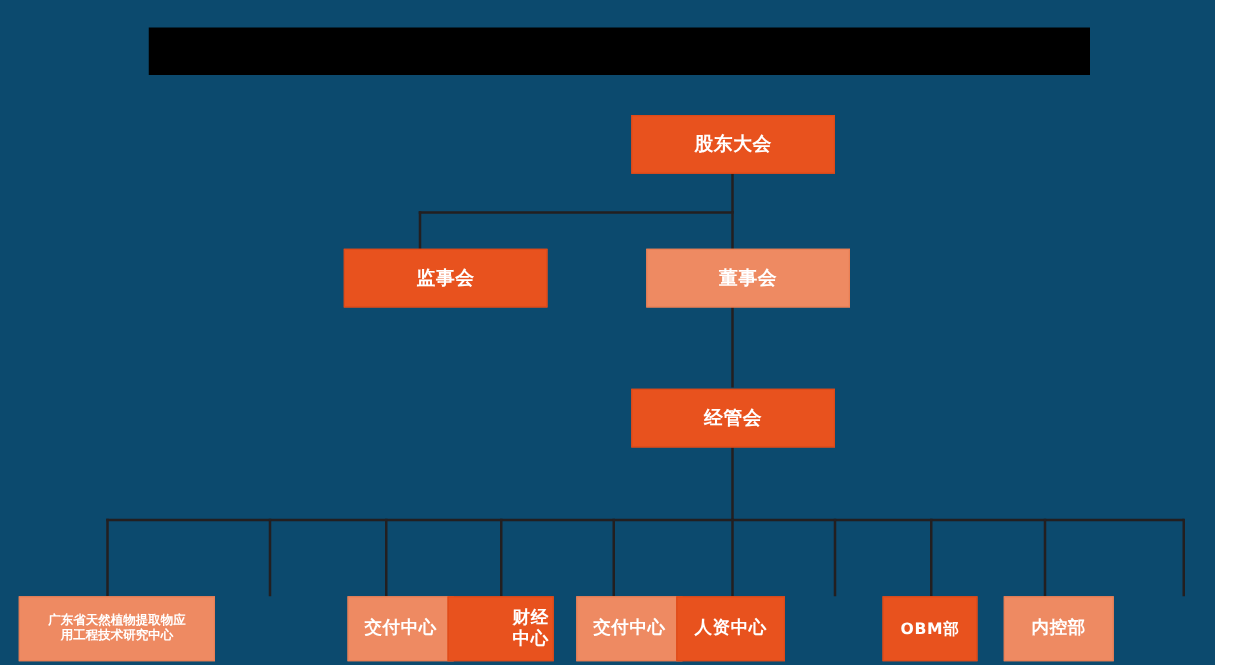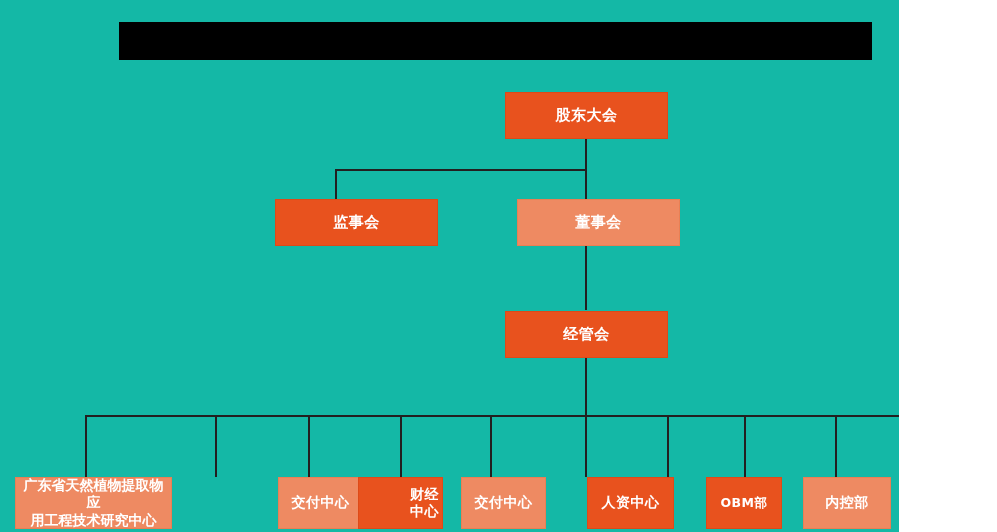--- a/index.html
+++ b/index.html
@@ -5,23 +5,23 @@
   html, body {
     margin: 0;
     padding: 0;
     background: #ffffff;
   }
   body {
     font-family: "DejaVu Sans", "Liberation Sans", sans-serif;
   }
   #canvas {
     position: relative;
-    width: 899px;
+    width: 972px;
     height: 532px;
-    background: #14b8a6;
+    background: #0c4a6e;
     overflow: hidden;
   }
 
   
   .redaction-bar {
     position: absolute;
     background: #000000;
   }
 
   
@@ -51,21 +51,21 @@
   .node.tone-light {
     background: #EE8A62;
     border: 1px solid #EA7F54;
     margin-left: 12px;
   }
 
   
   .size-lg  { font-size: 15px; font-weight: 700; }
   .size-md  { font-size: 14px; font-weight: 700; }
   .size-sm  { font-size: 12.5px; font-weight: 700; }
-  .size-xs  { font-size: 14px; font-weight: 700; letter-spacing: 0px; }
+  .size-xs  { font-size: 10px; font-weight: 700; letter-spacing: 0px; }
 
   
   .connector-layer {
     position: absolute;
     left: 0;
     top: 0;
     width: 997px;
     height: 532px;
     pointer-events: none;
   }
@@ -137,21 +137,21 @@
   </div>
 
   <div class="node tone-dark size-md" style="left:358px; top:477px; width:85px; height:52px;padding-left:48px;">
     <span class="node-label">财经中心</span>
   </div>
 
   <div class="node tone-light size-md" style="left:449px; top:477px; width:85px; height:52px;">
     <span class="node-label">交付中心</span>
   </div>
 
-  <div class="node tone-dark size-md" style="left:541px; top:477px; width:87px; height:52px;margin-left:46px;">
+  <div class="node tone-dark size-md" style="left:541px; top:477px; width:87px; height:52px;">
     <span class="node-label">人资中心</span>
   </div>
 
 
   <div class="node tone-dark size-sm" style="left:706px; top:477px; width:76px; height:52px;">
     <span class="node-label">OBM部</span>
   </div>
 
   <div class="node tone-light size-md" style="left:791px; top:477px; width:88px; height:52px;">
     <span class="node-label">内控部</span>

